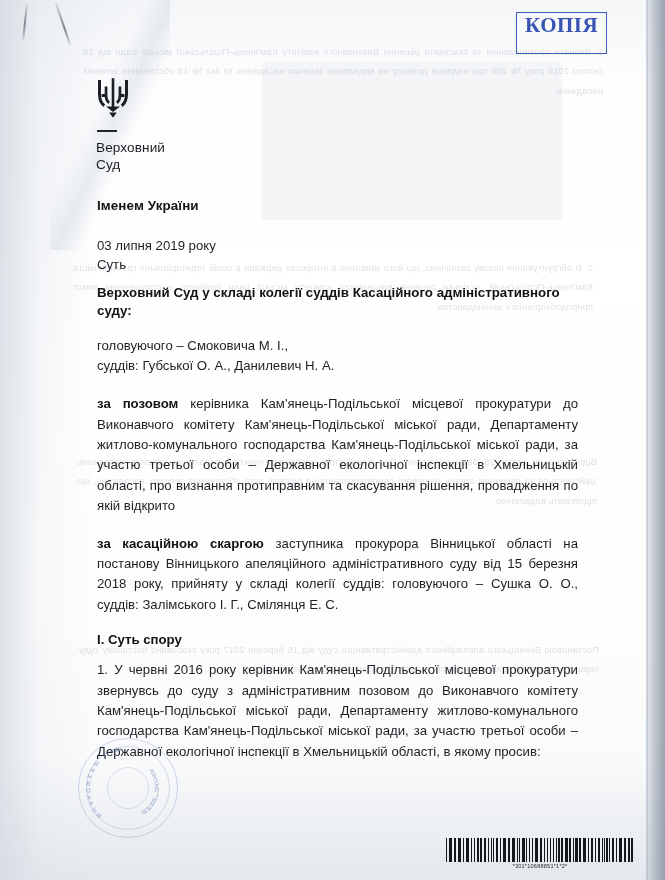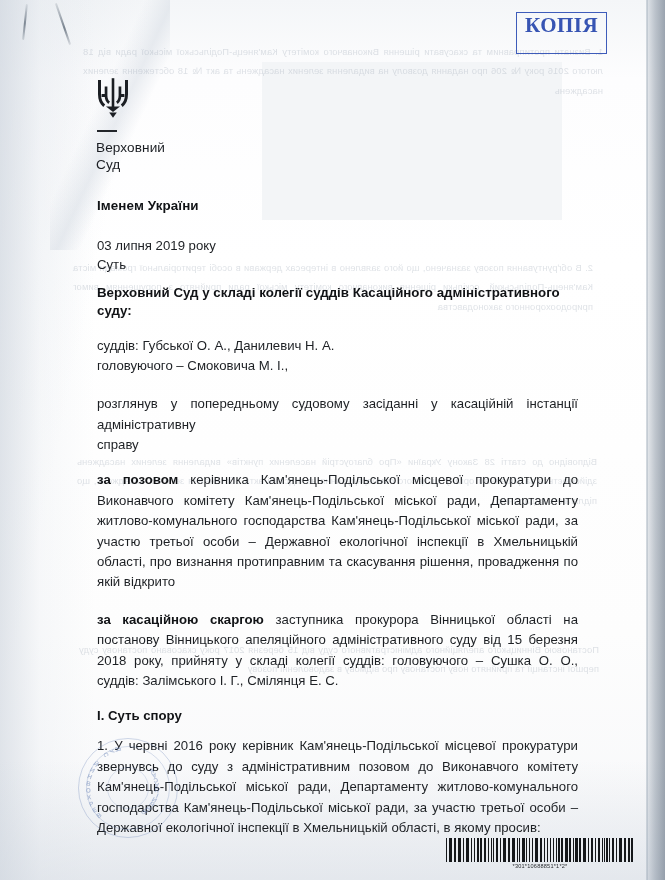--- a/index.html
+++ b/index.html
@@ -317,28 +317,24 @@
     <div class="doc-subtitle">Іменем України</div>
 
     <div class="meta-block">
       <div class="meta-line">03 липня 2019 року</div>
       <div class="meta-line">Суть</div>
     </div>
 
     <div class="lead">Верховний Суд у складі колегії суддів Касаційного адміністративного суду:</div>
 
     <div class="panel-block">
+      <div class="panel-line">головуючого – Смоковича М. І.,</div>
       <div class="panel-line">суддів: Губської О. А., Данилевич Н. А.</div>
-      <div class="panel-line">головуючого – Смоковича М. І.,</div>
     </div>
 
-    <div class="para tight">
-      <span>розглянув у попередньому судовому засіданні у касаційній інстанції адміністративну</span><br>
-      <span>справу</span>
-    </div>
 
     <p class="para"><b>за позовом</b><span> керівника Кам'янець-Подільської місцевої прокуратури до Виконавчого комітету Кам'янець-Подільської міської ради, Департаменту житлово-комунального господарства Кам'янець-Подільської міської ради, за участю третьої особи – Державної екологічної інспекції в Хмельницькій області, про визнання протиправним та скасування рішення, провадження по якій відкрито</span></p>
 
     <p class="para"><b>за касаційною скаргою</b><span> заступника прокурора Вінницької області на постанову Вінницького апеляційного адміністративного суду від 15 березня 2018 року, прийняту у складі колегії суддів: головуючого – Сушка О. О., суддів: Залімського І. Г., Смілянця Е. С.</span></p>
 
     <div class="section-head">І. Суть спору</div>
 
     <p class="para">1. У червні 2016 року керівник Кам'янець-Подільської місцевої прокуратури звернувсь до суду з адміністративним позовом до Виконавчого комітету Кам'янець-Подільської міської ради, Департаменту житлово-комунального господарства Кам'янець-Подільської міської ради, за участю третьої особи – Державної екологічної інспекції в Хмельницькій області, в якому просив:</p>
 
   </div>

